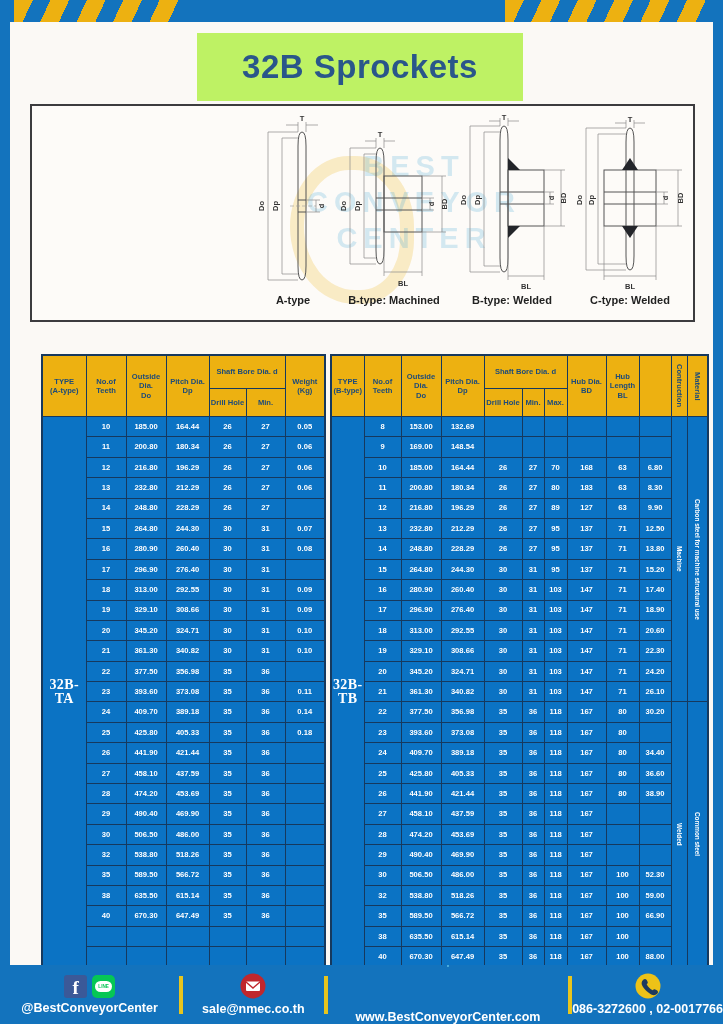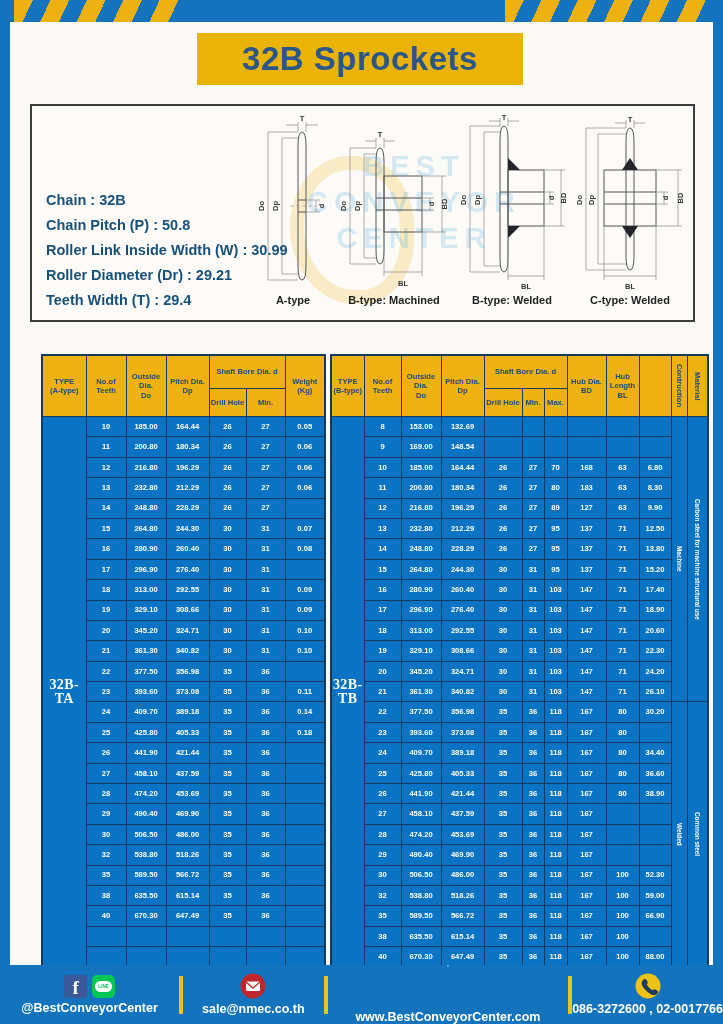--- a/index.html
+++ b/index.html
@@ -2,21 +2,21 @@
 <html><head>
 <meta charset="utf-8">
 <style>
   html,body{margin:0;padding:0;}
   body{font-family:"Liberation Sans",sans-serif;}
   .page{position:relative;width:723px;height:1024px;background:#1373bd;overflow:hidden;}
   .stripes{position:absolute;top:0;height:22px;background:repeating-linear-gradient(115deg,#edb111 0 17px,transparent 17px 33px);}
   .stripes.left{left:14px;width:165px;}
   .stripes.right{left:505px;width:200px;}
   .content{position:absolute;left:10px;right:10px;top:22px;bottom:59px;background:#fbf9f5;}
-  .title-banner{position:absolute;left:187px;top:11px;width:326px;height:52px;background:#eab308;display:flex;align-items:center;justify-content:center;}
+  .title-banner{position:absolute;left:187px;top:11px;width:326px;height:68px;background:#bef264;display:flex;align-items:center;justify-content:center;}
   .title-banner span{font-size:33px;font-weight:800;color:#2a568a;letter-spacing:.5px;}
   .spec-box{position:absolute;left:20px;top:82px;width:661px;height:214px;background:#fdfbf8;border:2px solid #3c3c3e;}
   .spec-lines{position:absolute;left:14px;top:82px;z-index:2;}
   .spec-lines div{font-size:14.5px;font-weight:700;color:#175079;line-height:25px;white-space:nowrap;}
   .watermark{position:absolute;left:250px;top:42px;z-index:0;font-weight:800;font-size:29px;line-height:36px;letter-spacing:6px;color:rgba(64,163,214,.22);white-space:pre-line;text-align:center;padding-left:25px;}
   .swirl{position:absolute;left:258px;top:50px;width:96px;height:120px;border:14px solid rgba(238,178,17,.22);border-radius:50% 50% 45% 55%;z-index:0;}
   .figures{position:absolute;right:4px;top:8px;display:flex;align-items:flex-end;z-index:1;}
   .figure{display:flex;flex-direction:column;align-items:center;margin:0 3px;}
   .figure .cap{font-size:11px;font-weight:700;color:#222;margin-top:2px;white-space:nowrap;}
   .diag line,.diag path.outline,.diag rect{stroke:#555;stroke-width:1;fill:none;}
@@ -58,27 +58,20 @@
     <div class="title-banner">
       <span>32B Sprockets</span>
     </div>
 
     <div class="spec-box">
       <div class="swirl"></div>
       <div class="watermark">BEST
 CONVEYOR
 CENTER</div>
 
-      <div class="spec-lines">
-        <div>Chain  : 32B</div>
-        <div>Chain Pitch (P)  :  50.8</div>
-        <div>Roller Link Inside Width (W)  :  30.99</div>
-        <div>Roller Diameter (Dr)  : 29.21</div>
-        <div>Teeth Width (T)  :  29.4</div>
-      </div>
 
       <div class="figures">
 
         <div class="figure">
           <svg class="diag" width="78" height="178" viewBox="0 0 78 178">
             <path class="outline" d="M44 32 Q44 18 48 18 Q52 18 52 32 L52 152 Q52 166 48 166 Q44 166 44 152 Z"></path>
             <line x1="44" y1="86" x2="52" y2="86"></line>
               <line x1="44" y1="98" x2="52" y2="98"></line>
             <line class="cl" x1="36" y1="92" x2="62" y2="92"></line>
             <line class="dim" x1="44" y1="18" x2="44" y2="8"></line>

